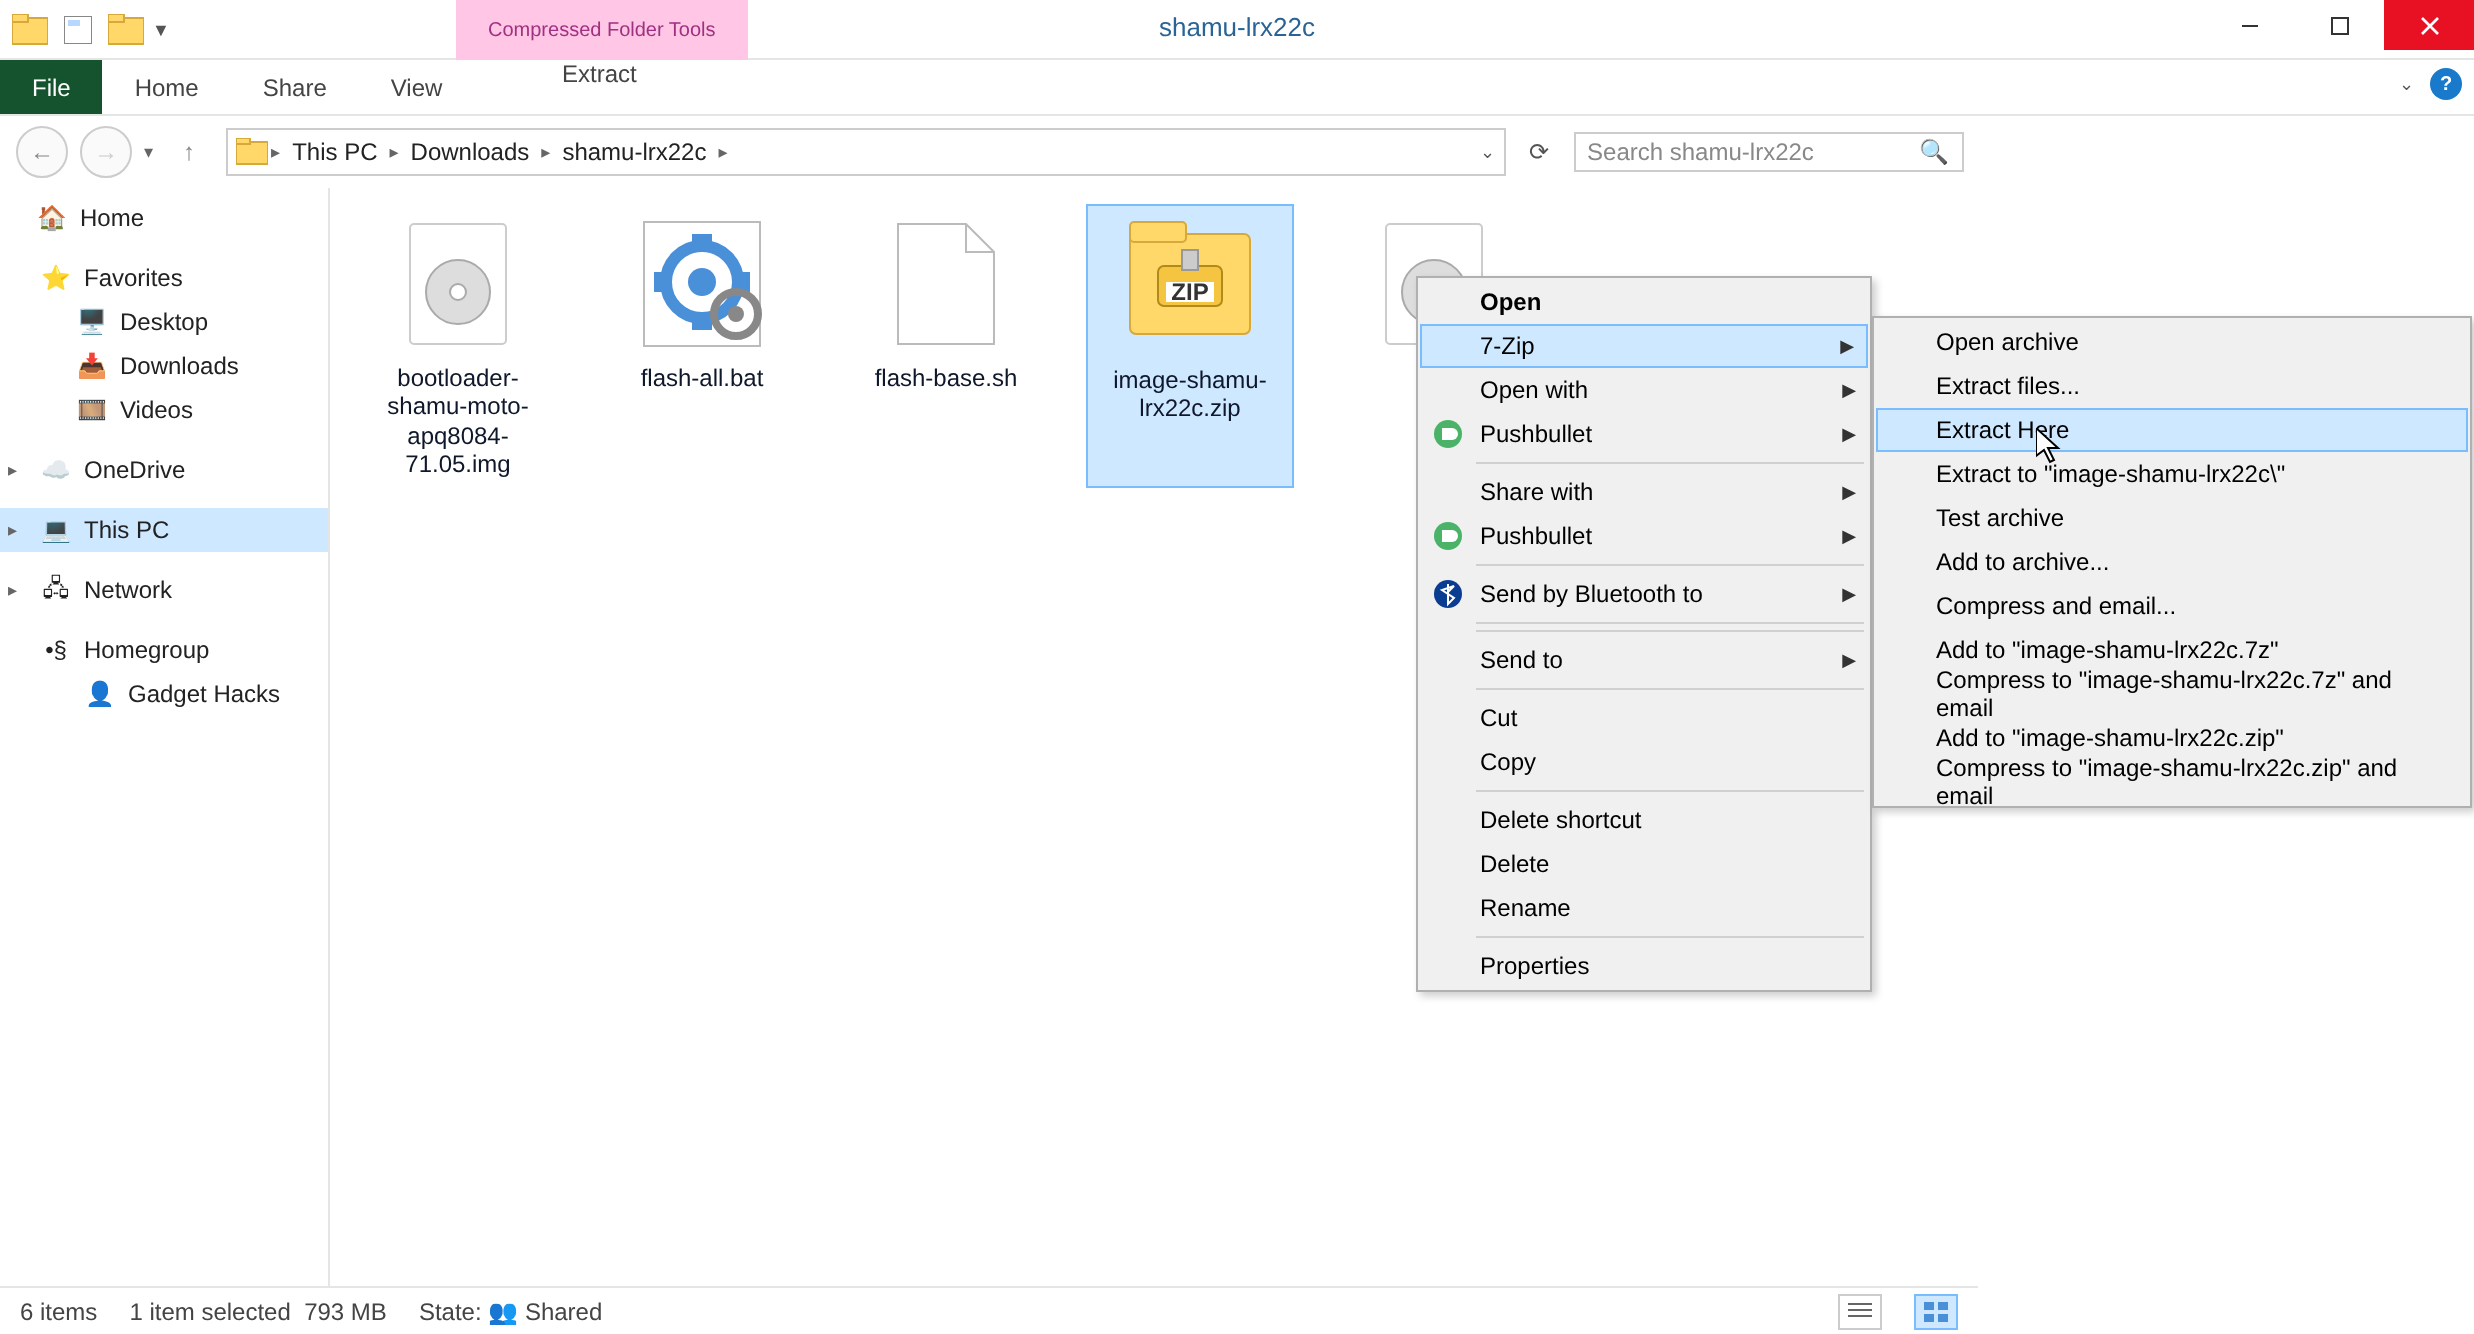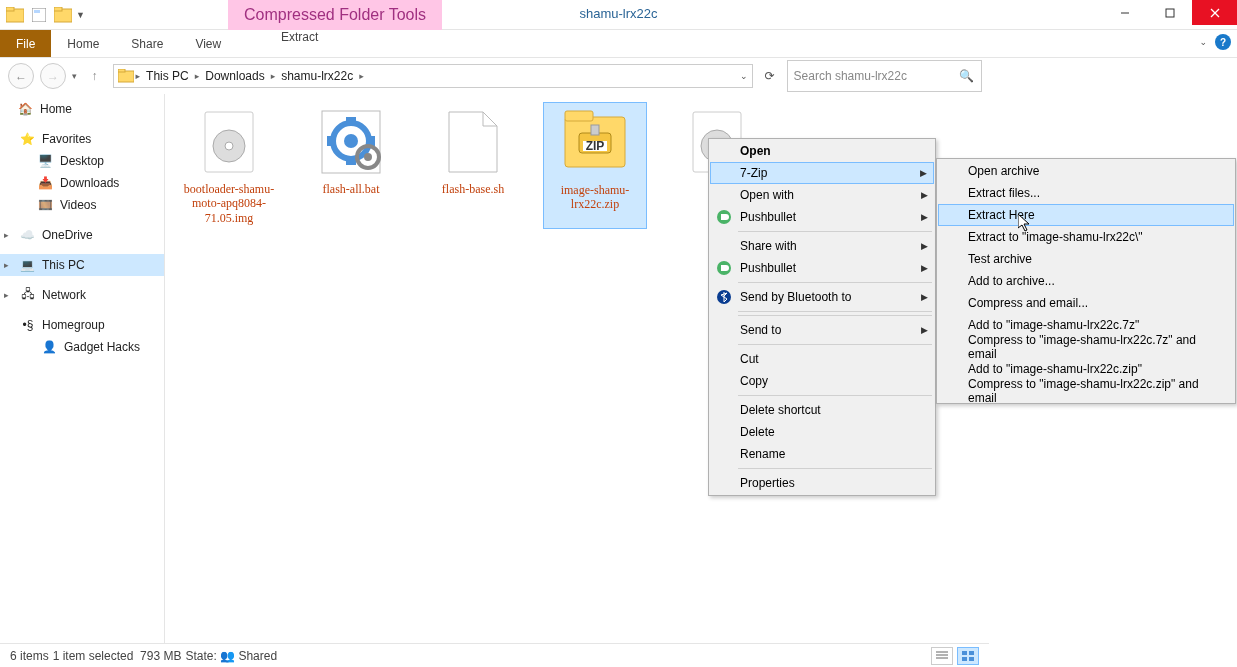--- a/index.html
+++ b/index.html
@@ -3,80 +3,80 @@
 <meta charset="utf-8">
 <style>
 * { margin: 0; padding: 0; box-sizing: border-box; font-family: "Segoe UI", Tahoma, sans-serif; font-size: 12px; }
 body { background: #fff; width: 1237px; height: 667px; position: relative; overflow: hidden; }
 
 
 .titlebar { height: 30px; background: #fff; border-bottom: 1px solid #e5e5e5; display: flex; align-items: center; position: relative; }
 .titlebar .qat { display: flex; align-items: center; gap: 2px; padding: 0 4px; }
 .qat-item { width: 22px; height: 22px; display: flex; align-items: center; justify-content: center; }
 .qat-chev { font-size: 9px; color: #555; }
-.cft-tab { position: absolute; left: 228px; top: 0; height: 30px; background: #ffc6e6; padding: 0 16px; display: flex; align-items: center; color: #a03080; font-size: 16px; }
+.cft-tab { position: absolute; left: 228px; top: 0; height: 30px; background: #ffc6e6; padding: 0 16px; display: flex; align-items: center; color: #a03080; font-size: 10px; }
 .title-text { position: absolute; left: 50%; transform: translateX(-50%); top: 6px; color: #2a6496; font-size: 13px; }
 .winbtns { position: absolute; right: 0; top: 0; display: flex; }
 .winbtn { width: 45px; height: 25px; display: flex; align-items: center; justify-content: center; }
 .winbtn.close { background: #e81123; color: #fff; }
 .winbtn svg { width: 10px; height: 10px; }
 
 
 .ribbon { height: 28px; background: #fff; border-bottom: 1px solid #e5e5e5; display: flex; align-items: stretch; position: relative; }
 .rtab { padding: 0 16px; display: flex; align-items: center; color: #444; cursor: default; }
-.rtab.file { background: #a16207; color: #fff; }
+.rtab.file { background: #14532d; color: #fff; }
 .rtab.extract { position: absolute; left: 265px; }
 .ribbon-right { position: absolute; right: 6px; top: 4px; display: flex; align-items: center; gap: 8px; }
 .help-icon { width: 16px; height: 16px; background: #1979ca; border-radius: 50%; color: #fff; display: flex; align-items: center; justify-content: center; font-size: 10px; font-weight: bold; }
 
 
 .navrow { height: 36px; display: flex; align-items: center; padding: 4px 8px; gap: 6px; }
 .navbtn { width: 24px; height: 24px; border: 1px solid #ccc; border-radius: 2px; display: flex; align-items: center; justify-content: center; color: #888; background: #fafafa; }
 .navbtn.round { border-radius: 50%; width: 26px; height: 26px; }
 .histchev { font-size: 9px; color: #666; }
 .addressbar { flex: 0 0 640px; height: 24px; border: 1px solid #ccc; display: flex; align-items: center; padding: 0 4px; gap: 2px; background: #fff; }
 .crumb { padding: 0 4px; color: #222; display: flex; align-items: center; gap: 4px; }
 .crumb-sep { font-size: 9px; color: #666; }
 .addr-spacer { flex: 1; }
 .refresh { width: 22px; height: 22px; display: flex; align-items: center; justify-content: center; color: #555; }
-.searchbox { width: 195px; height: 32px; border: 1px solid #ccc; display: flex; align-items: center; padding: 0 6px; background: #fff; color: #888; }
+.searchbox { width: 195px; height: 20px; border: 1px solid #ccc; display: flex; align-items: center; padding: 0 6px; background: #fff; color: #888; }
 .searchbox .mg { margin-left: auto; color: #888; }
 
 
 .main { display: flex; height: calc(100% - 30px - 28px - 36px - 24px); }
 .sidebar { width: 165px; border-right: 1px solid #e5e5e5; padding: 4px 0; background: #fff; overflow: hidden; }
 .side-item { display: flex; align-items: center; gap: 6px; padding: 3px 6px 3px 18px; color: #222; cursor: default; }
 .side-item.child { padding-left: 38px; }
 .side-item.child2 { padding-left: 42px; }
 .side-item.sel { background: #cde8ff; }
 .side-item .arrow { width: 10px; font-size: 9px; color: #666; margin-left: -14px; }
 .side-sep { height: 8px; }
 .sicon { width: 16px; height: 16px; display: inline-flex; align-items: center; justify-content: center; }
 
 
 .content { flex: 1; position: relative; padding: 8px 12px; }
 .filegrid { display: flex; flex-wrap: wrap; gap: 24px 18px; align-content: flex-start; }
 .fileitem { width: 104px; display: flex; flex-direction: column; align-items: center; text-align: center; padding: 4px; }
 .fileitem.sel { background: #cde8ff; border: 1px solid #7abdff; }
 .fileicon { width: 80px; height: 72px; display: flex; align-items: center; justify-content: center; margin-bottom: 4px; }
-.filelabel { color: #c2410c; word-wrap: break-word; line-height: 1.2; font-family: Liberation Serif, serif; }
+.filelabel { color: #0f172a; word-wrap: break-word; line-height: 1.2; }
 
 
 .ctxmenu { position: absolute; background: #f0f0f0; border: 1px solid #b0b0b0; box-shadow: 2px 2px 4px rgba(0,0,0,0.2); padding: 1px; }
 .ctx1 { left: 708px; top: 138px; width: 228px; }
 .ctx2 { left: 936px; top: 158px; width: 300px; }
 .ctxitem { display: flex; align-items: center; height: 22px; padding: 0 24px 0 30px; position: relative; cursor: default; }
 .ctxitem .cicon { position: absolute; left: 6px; width: 16px; height: 16px; display: flex; align-items: center; justify-content: center; }
 .ctxitem .sub { position: absolute; right: 6px; font-size: 9px; color: #333; }
 .ctxitem.bold { font-weight: bold; }
 .ctxitem.hover { background: #cde8ff; border: 1px solid #7abdff; padding-left: 29px; padding-right: 23px; height: 22px; }
 .ctxsep { height: 1px; background: #d0d0d0; margin: 3px 2px 3px 28px; }
 
 
-.statusbar { position: absolute; bottom: 0; left: 0; right: 248px; height: 24px; border-top: 1px solid #e5e5e5; display: flex; align-items: center; padding: 0 10px; gap: 4px; color: #444; background: #fff; }
+.statusbar { position: absolute; bottom: 0; left: 0; right: 248px; height: 24px; border-top: 1px solid #e5e5e5; display: flex; align-items: center; padding: 0 10px; gap: 16px; color: #444; background: #fff; }
 .statusbar .spacer { flex: 1; }
 .viewbtn { width: 22px; height: 18px; border: 1px solid #ccc; display: inline-flex; align-items: center; justify-content: center; }
 .viewbtn.sel { background: #cde8ff; border-color: #7abdff; }
 
 
 .cursor { position: absolute; left: 1018px; top: 214px; pointer-events: none; }
 
 
 svg { display: block; }
 </style>

